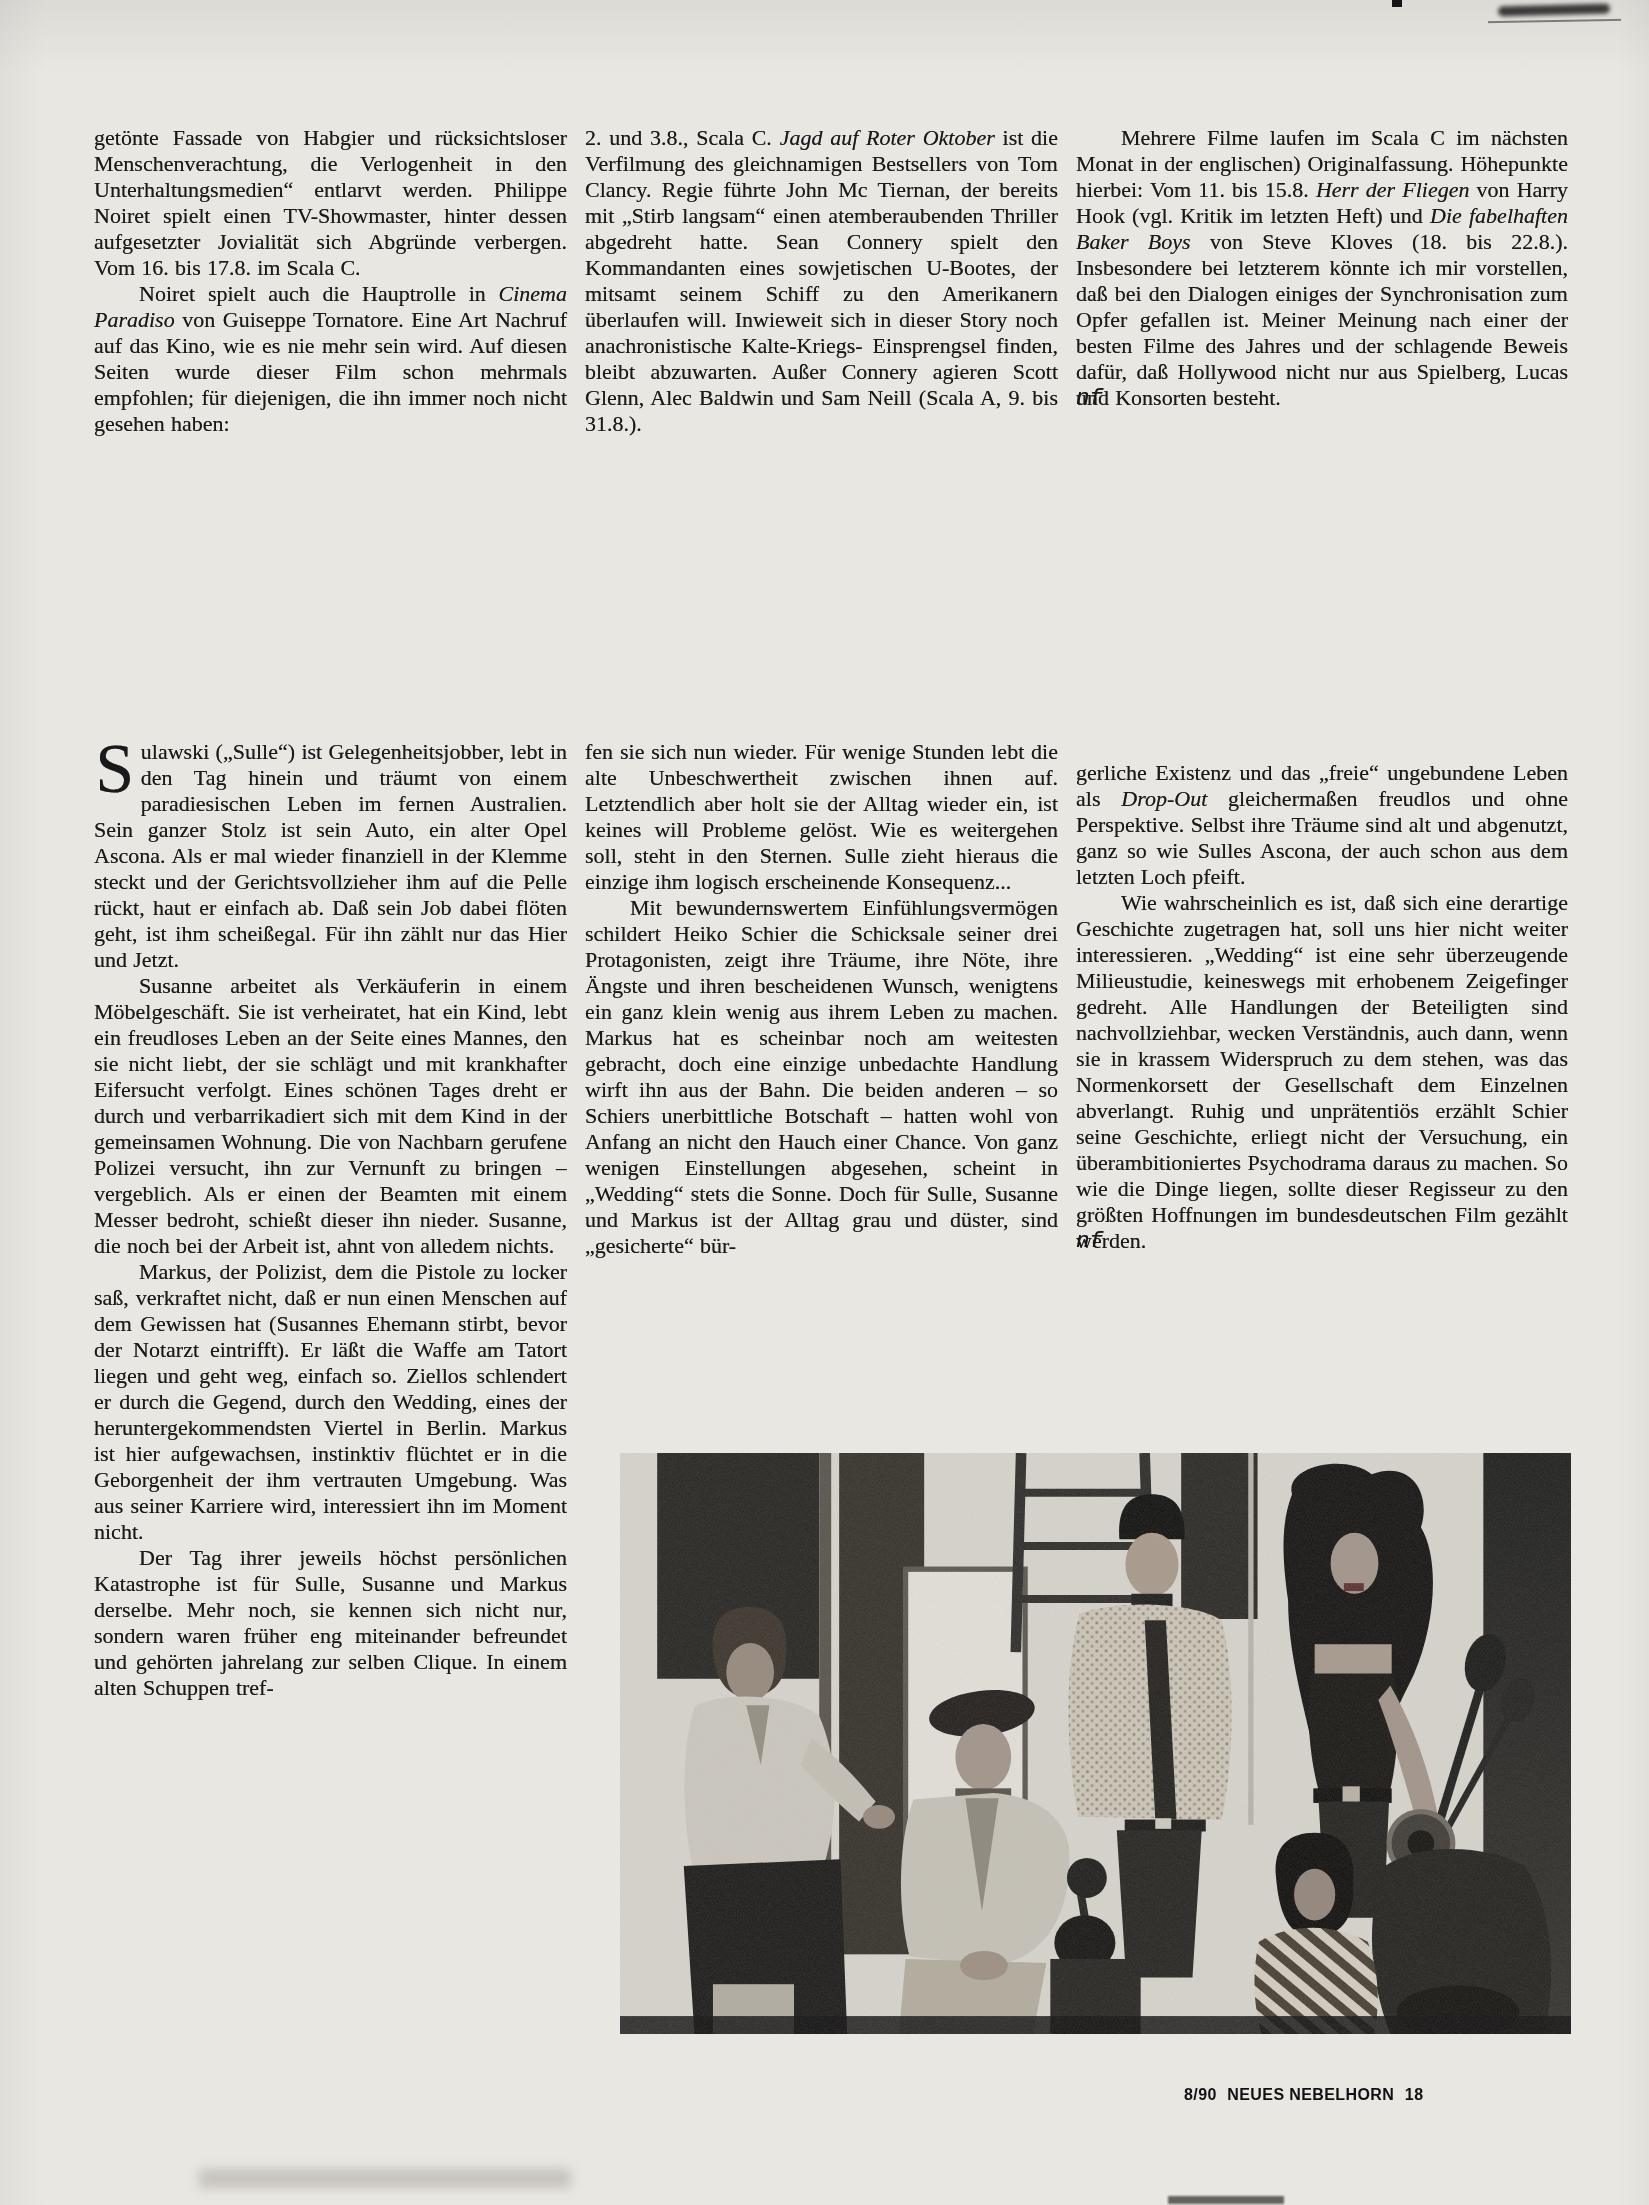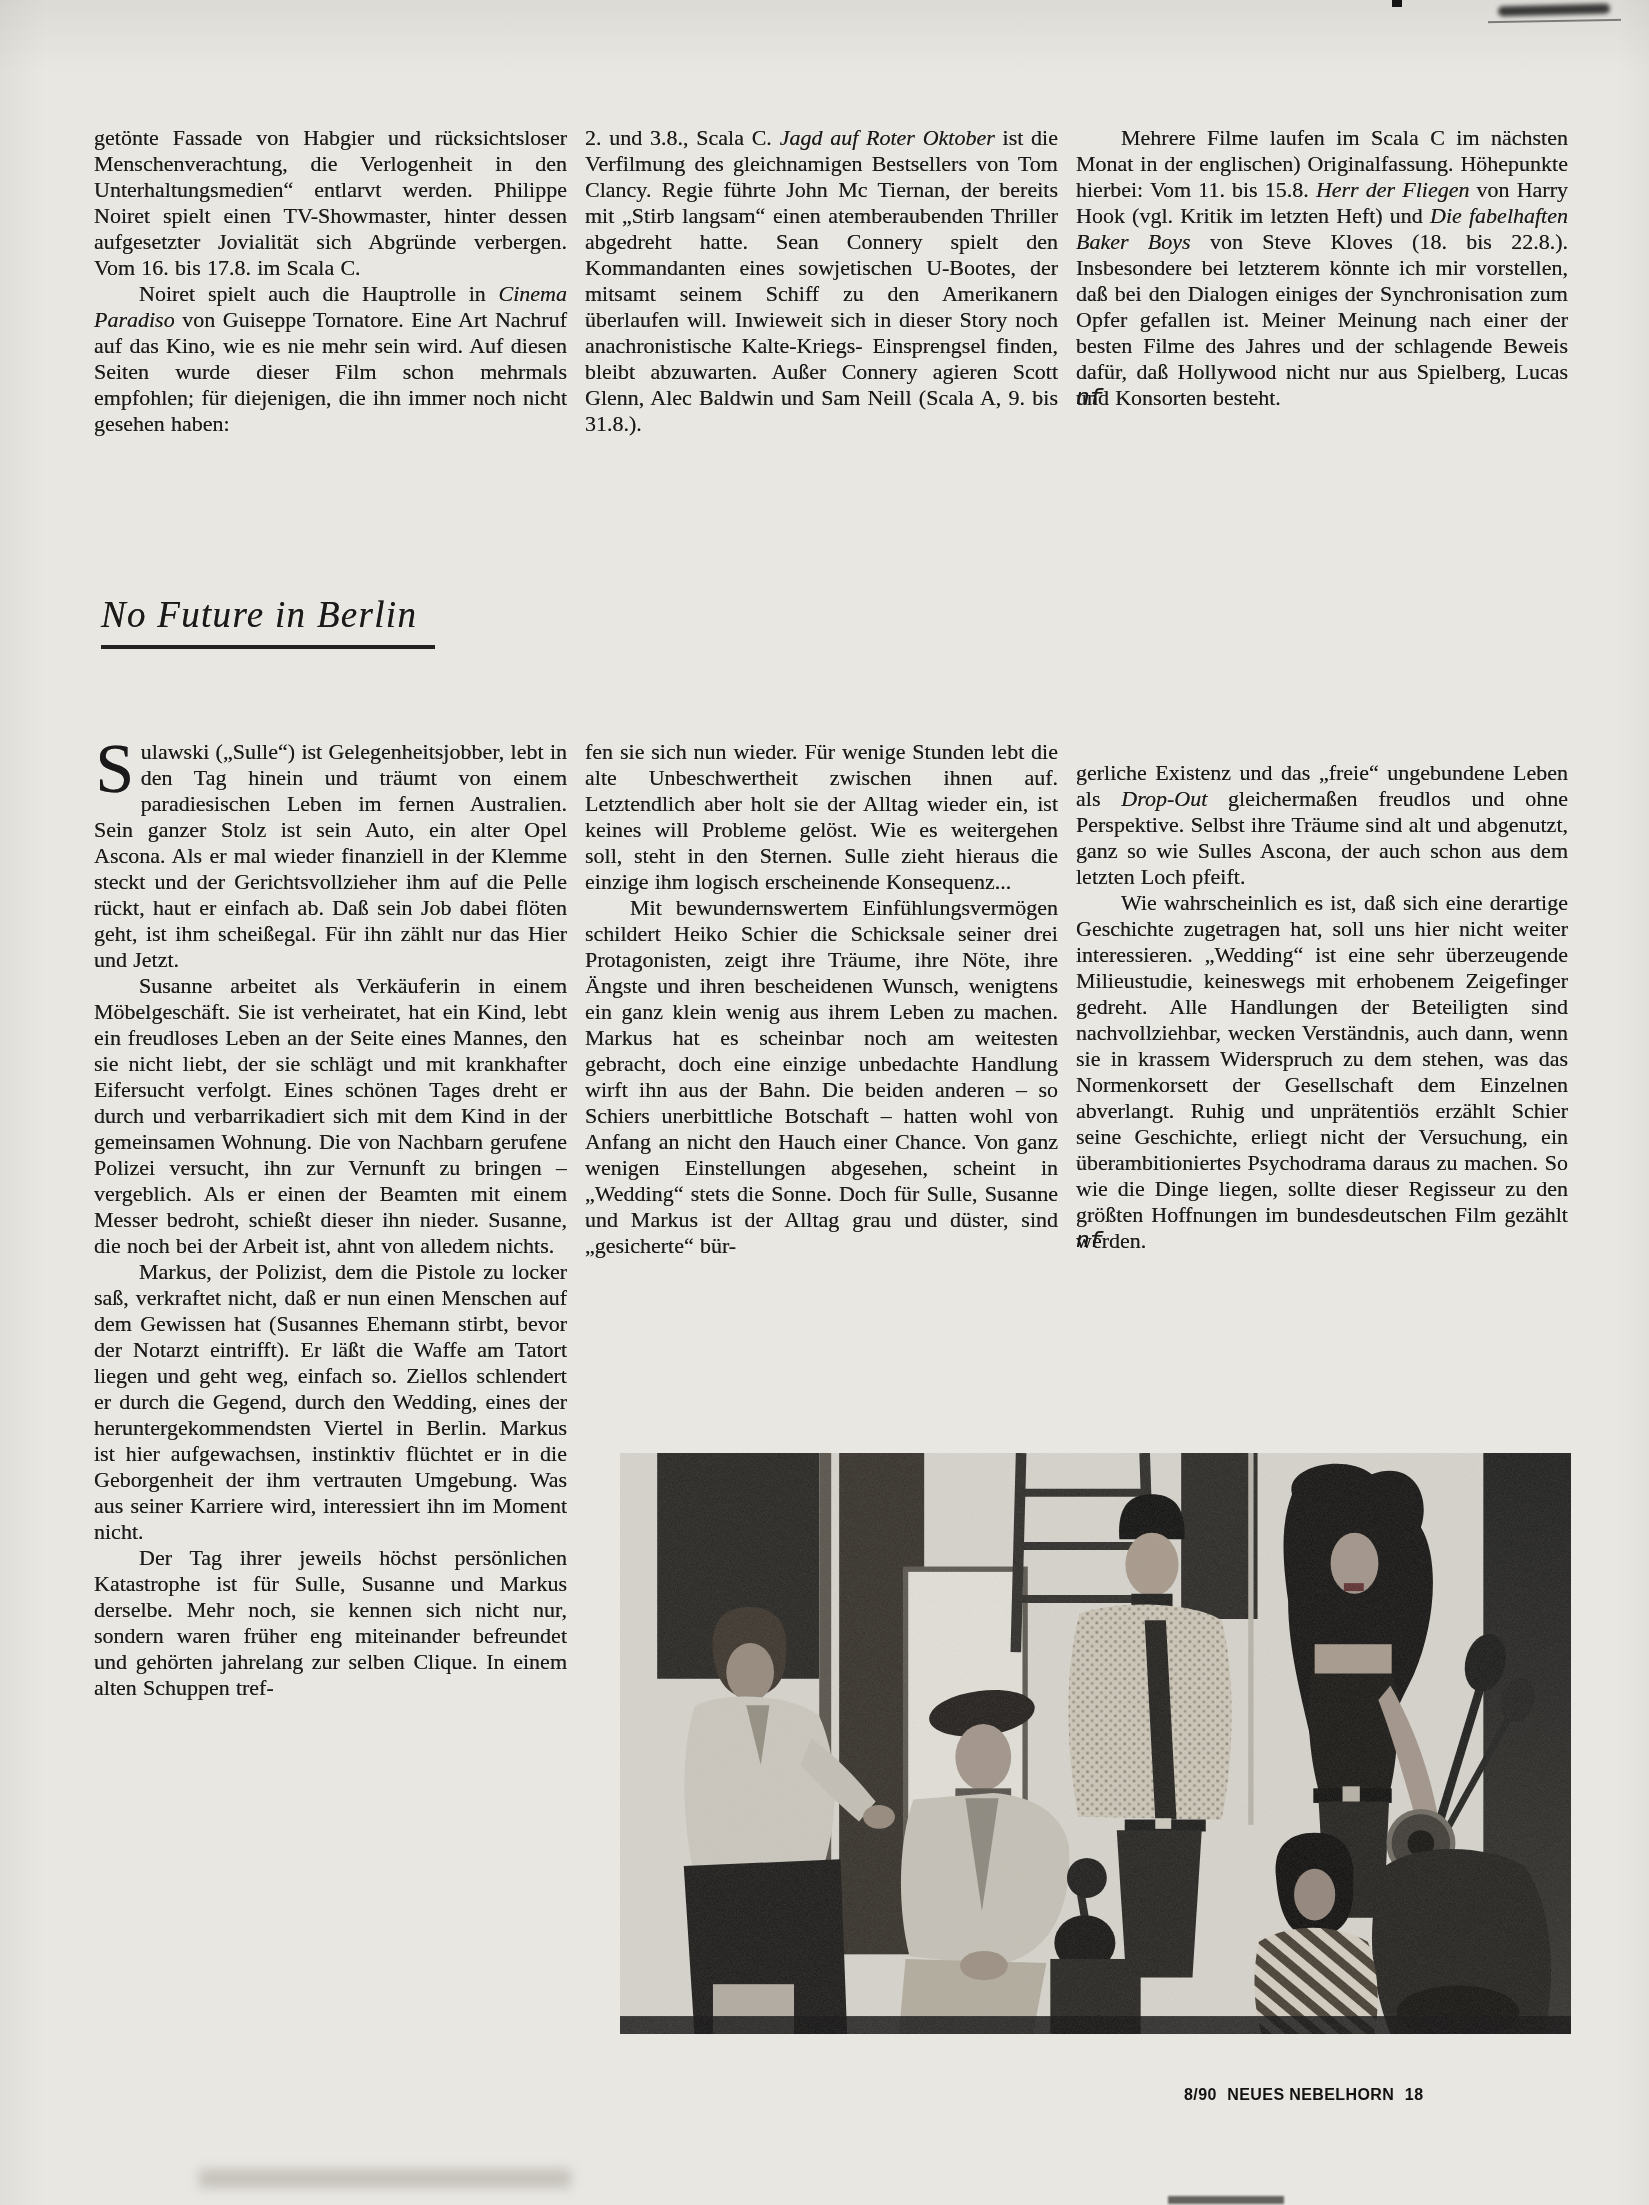--- a/index.html
+++ b/index.html
@@ -106,21 +106,20 @@
     </div>
     <div class="col">
       <p class="bp">2. und 3.8., Scala C. <i>Jagd auf Roter Oktober</i> ist die Verfilmung des gleichnamigen Bestsellers von Tom Clancy. Regie führte John Mc Tiernan, der bereits mit „Stirb langsam“ einen atemberaubenden Thriller abgedreht hatte. Sean Connery spielt den Kommandanten eines sowjetischen U-Bootes, der mitsamt seinem Schiff zu den Amerikanern überlaufen will. Inwieweit sich in dieser Story noch anachronistische Kalte-Kriegs- Einsprengsel finden, bleibt abzuwarten. Außer Connery agieren Scott Glenn, Alec Baldwin und Sam Neill (Scala A, 9. bis 31.8.).</p>
     </div>
     <div class="col">
       <p class="bp indent">Mehrere Filme laufen im Scala C im nächsten Monat in der englischen) Originalfassung. Höhepunkte hierbei: Vom 11. bis 15.8. <i>Herr der Fliegen</i> von Harry Hook (vgl. Kritik im letzten Heft) und <i>Die fabelhaften Baker Boys</i> von Steve Kloves (18. bis 22.8.). Insbesondere bei letzterem könnte ich mir vorstellen, daß bei den Dialogen einiges der Synchronisation zum Opfer gefallen ist. Meiner Meinung nach einer der besten Filme des Jahres und der schlagende Beweis dafür, daß Hollywood nicht nur aus Spielberg, Lucas und Konsorten besteht.</p>
       <div class="sig">nf</div>
     </div>
   </section>
 
-  <h2 class="kicker">No Future in Berlin</h2>
 
   <div class="col-a">
     <p class="bp"><span class="dropcap">S</span><span>ulawski („Sulle“) ist Gelegenheitsjobber, lebt in den Tag hinein und träumt von einem paradiesischen Leben im fernen Australien. Sein ganzer Stolz ist sein Auto, ein alter Opel Ascona. Als er mal wieder finanziell in der Klemme steckt und der Gerichtsvollzieher ihm auf die Pelle rückt, haut er einfach ab. Daß sein Job dabei flöten geht, ist ihm scheißegal. Für ihn zählt nur das Hier und Jetzt.</span></p>
     <p class="bp indent">Susanne arbeitet als Verkäuferin in einem Möbelgeschäft. Sie ist verheiratet, hat ein Kind, lebt ein freudloses Leben an der Seite eines Mannes, den sie nicht liebt, der sie schlägt und mit krankhafter Eifersucht verfolgt. Eines schönen Tages dreht er durch und verbarrikadiert sich mit dem Kind in der gemeinsamen Wohnung. Die von Nachbarn gerufene Polizei versucht, ihn zur Vernunft zu bringen – vergeblich. Als er einen der Beamten mit einem Messer bedroht, schießt dieser ihn nieder. Susanne, die noch bei der Arbeit ist, ahnt von alledem nichts.</p>
     <p class="bp indent">Markus, der Polizist, dem die Pistole zu locker saß, verkraftet nicht, daß er nun einen Menschen auf dem Gewissen hat (Susannes Ehemann stirbt, bevor der Notarzt eintrifft). Er läßt die Waffe am Tatort liegen und geht weg, einfach so. Ziellos schlendert er durch die Gegend, durch den Wedding, eines der heruntergekommendsten Viertel in Berlin. Markus ist hier aufgewachsen, instinktiv flüchtet er in die Geborgenheit der ihm vertrauten Umgebung. Was aus seiner Karriere wird, interessiert ihn im Moment nicht.</p>
     <p class="bp indent">Der Tag ihrer jeweils höchst persönlichen Katastrophe ist für Sulle, Susanne und Markus derselbe. Mehr noch, sie kennen sich nicht nur, sondern waren früher eng miteinander befreundet und gehörten jahrelang zur selben Clique. In einem alten Schuppen tref-</p>
   </div>
 
   <div class="col-b">
     <p class="bp">fen sie sich nun wieder. Für wenige Stunden lebt die alte Unbeschwertheit zwischen ihnen auf. Letztendlich aber holt sie der Alltag wieder ein, ist keines will Probleme gelöst. Wie es weitergehen soll, steht in den Sternen. Sulle zieht hieraus die einzige ihm logisch erscheinende Konsequenz...</p>

